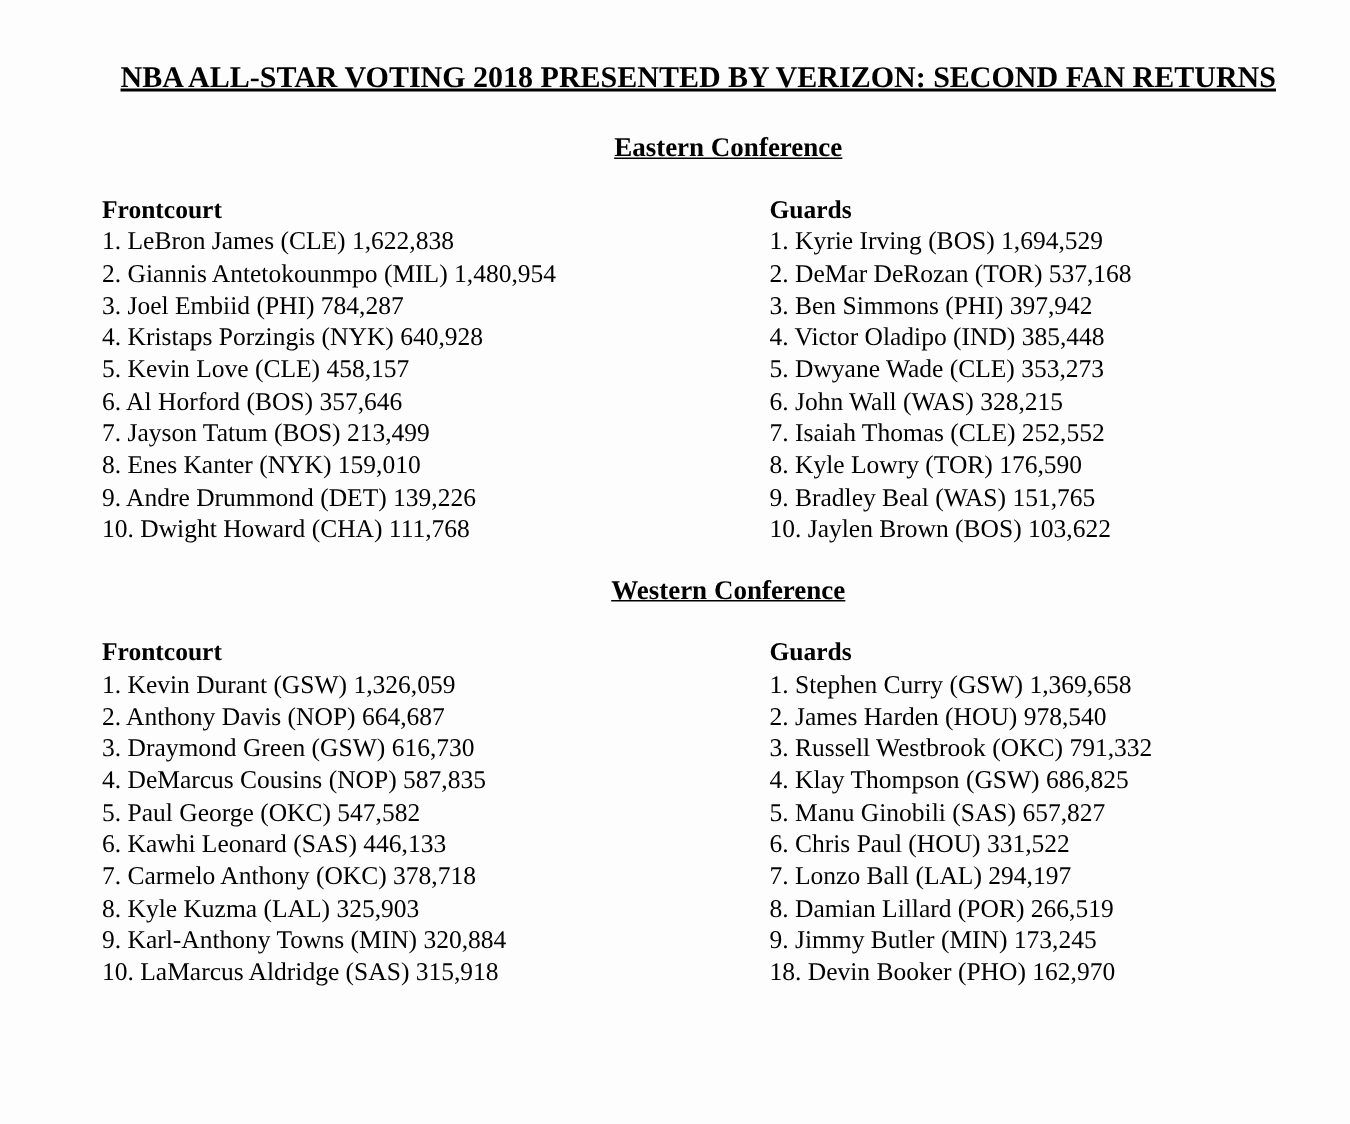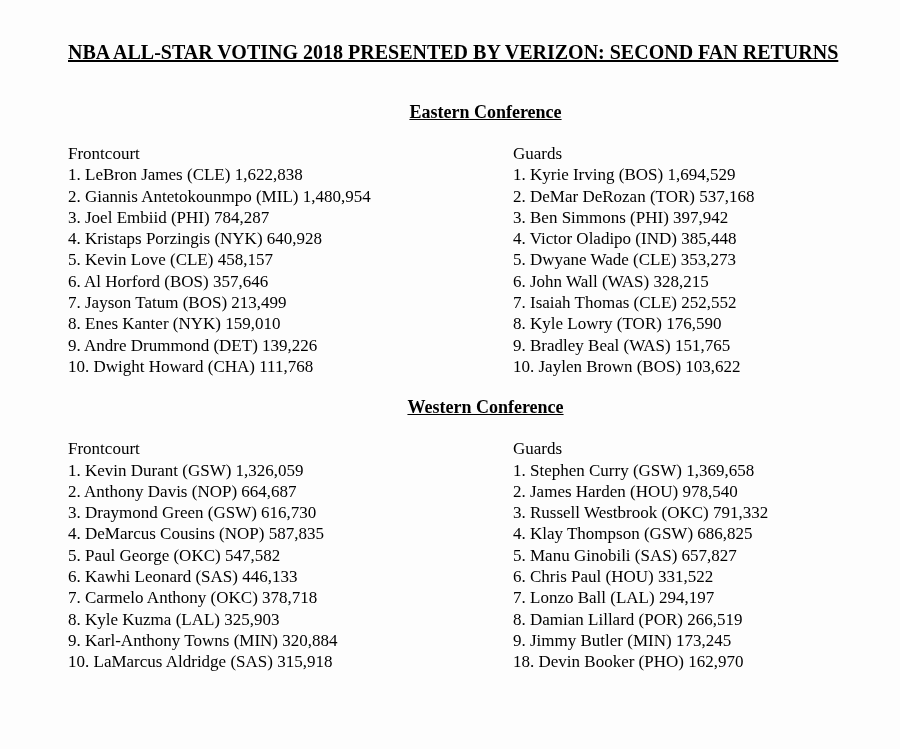--- a/index.html
+++ b/index.html
@@ -12,41 +12,41 @@
     box-sizing: border-box;
     width: 900px; height: 749px;
     padding: 40px 37px 0 68px;
     overflow: hidden;
     background: #fdfdfd;
   }
   .title {
     margin: 0;
     font-size: 20px; line-height: 25px;
     font-weight: bold;
-    text-align: left;
+    text-align: center;
     text-decoration: underline;
     white-space: nowrap;
   }
-  .conference { margin-top: 36px; }
+  .conference { margin-top: 22px; }
   .conference.western { margin-top: 19px; }
   .conf-heading {
     margin: 0; padding-left: 40px;
     font-size: 18px; line-height: 22px;
     font-weight: bold;
     text-align: center;
     text-decoration: underline;
   }
   .columns { display: flex; margin-top: 20px; }
   .column { flex: none; }
   .column.frontcourt { width: 445px; }
   .column.guards { flex: 1; }
   .col-header {
     margin: 0;
     font-size: 17px; line-height: 21.3px;
-    font-weight: normal;
+    font-weight: bold;
   }
   .player-row {
     font-size: 17px; line-height: 21.3px;
     white-space: nowrap;
   }
 </style>
 </head>
 <body>
 
 <main class="page">

